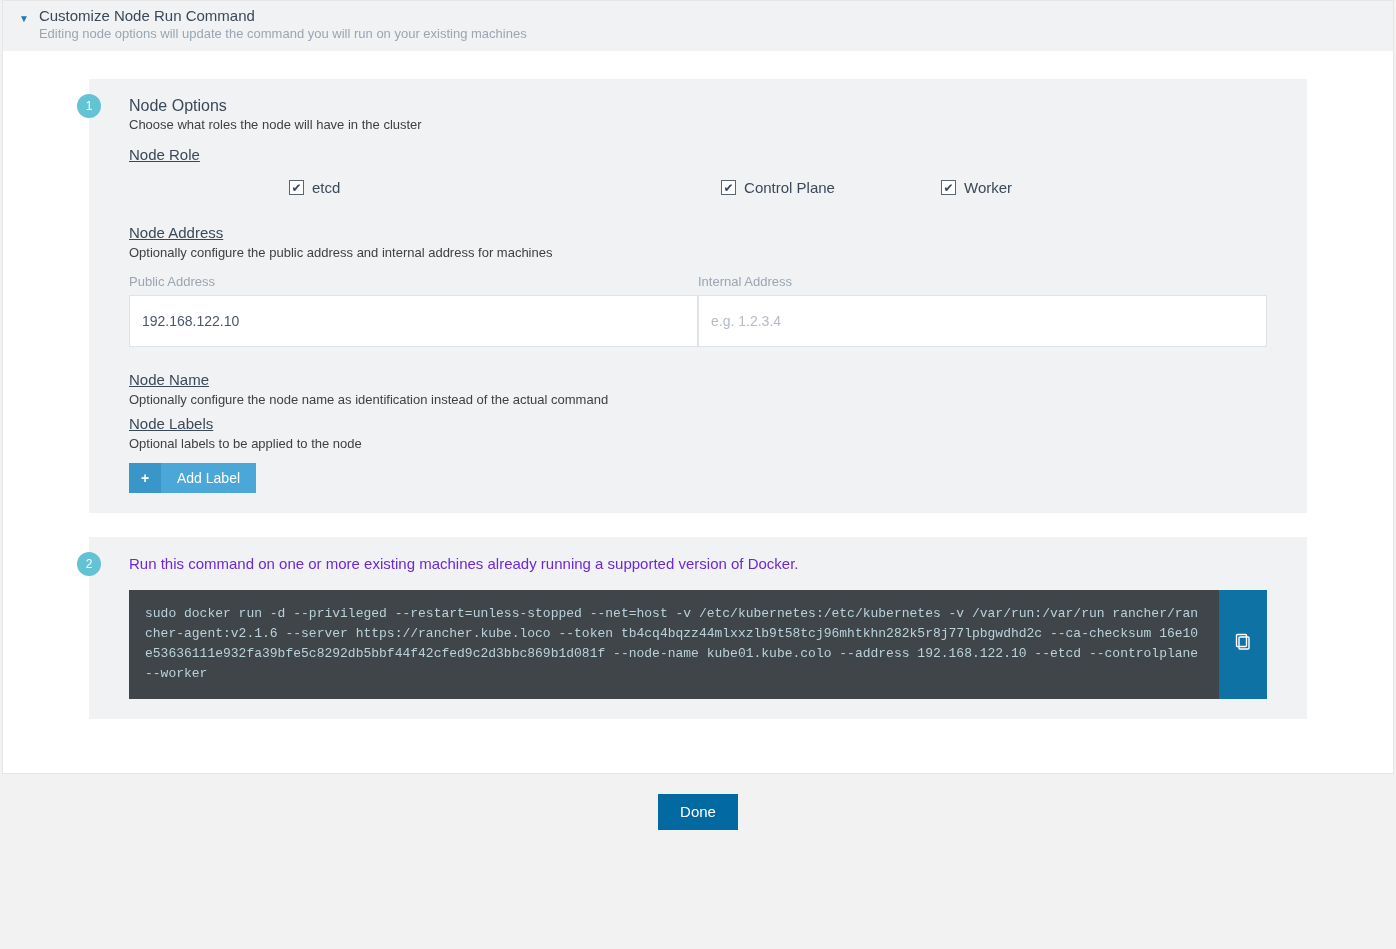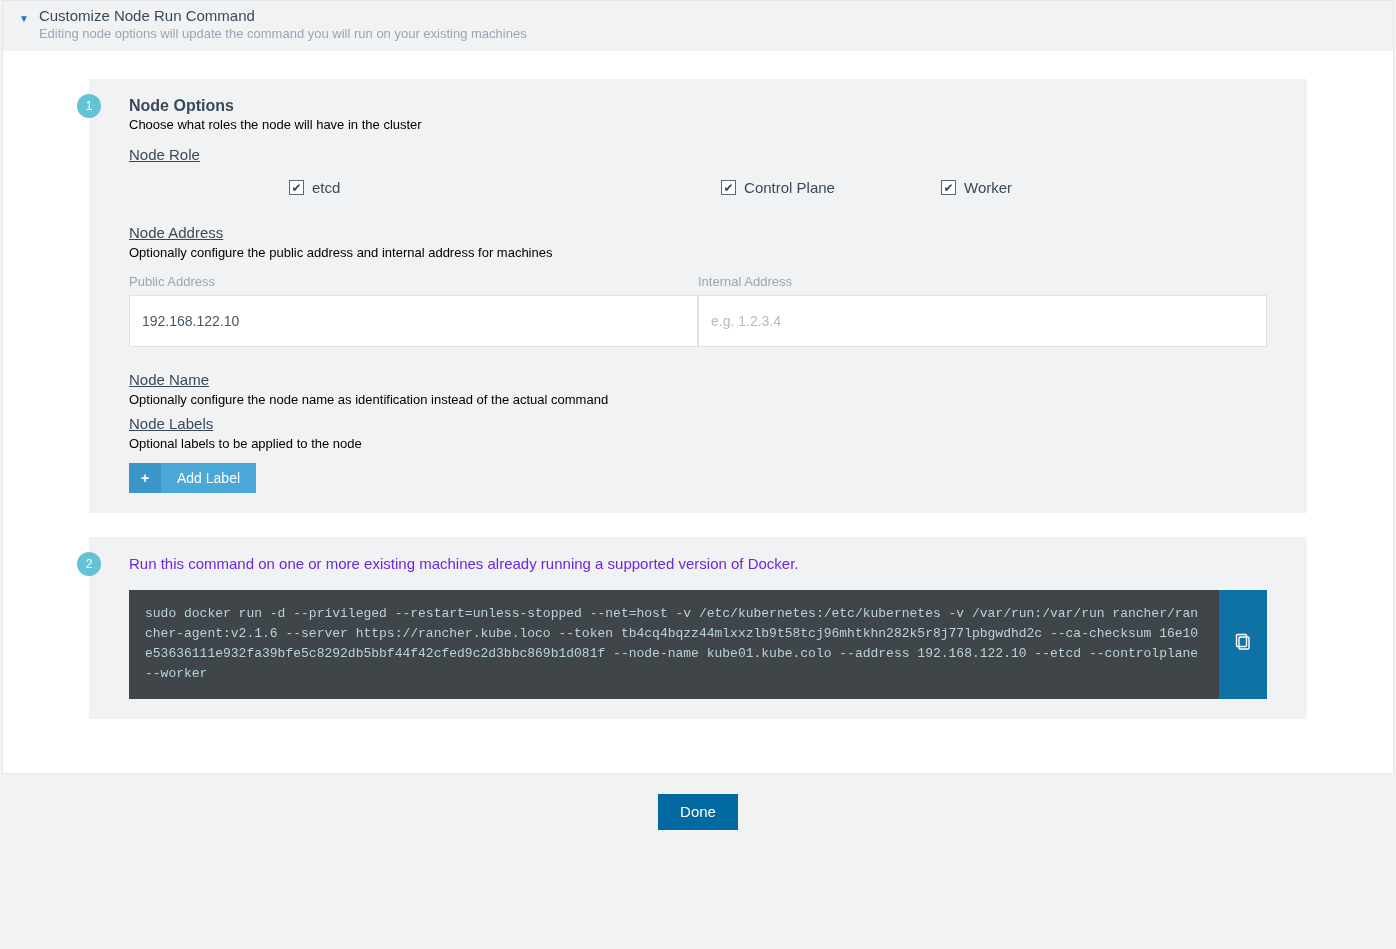--- a/index.html
+++ b/index.html
@@ -55,25 +55,25 @@
       background: #63c2d3;
       color: #fff;
       font-size: 12px;
       display: flex;
       align-items: center;
       justify-content: center;
     }
     .section-title {
       color: #3a4958;
       font-size: 16px;
-      font-weight: 700;
+      font-weight: 400;
       margin-bottom: 2px;
     }
     .section-sub {
-      color: #000000;
+      color: #404040;
       font-size: 13px;
       margin-bottom: 14px;
     }
     .group-title {
       color: #3a4958;
       font-size: 15px;
       margin-bottom: 4px;
       text-decoration: underline;
     }
     .checkbox-row {

